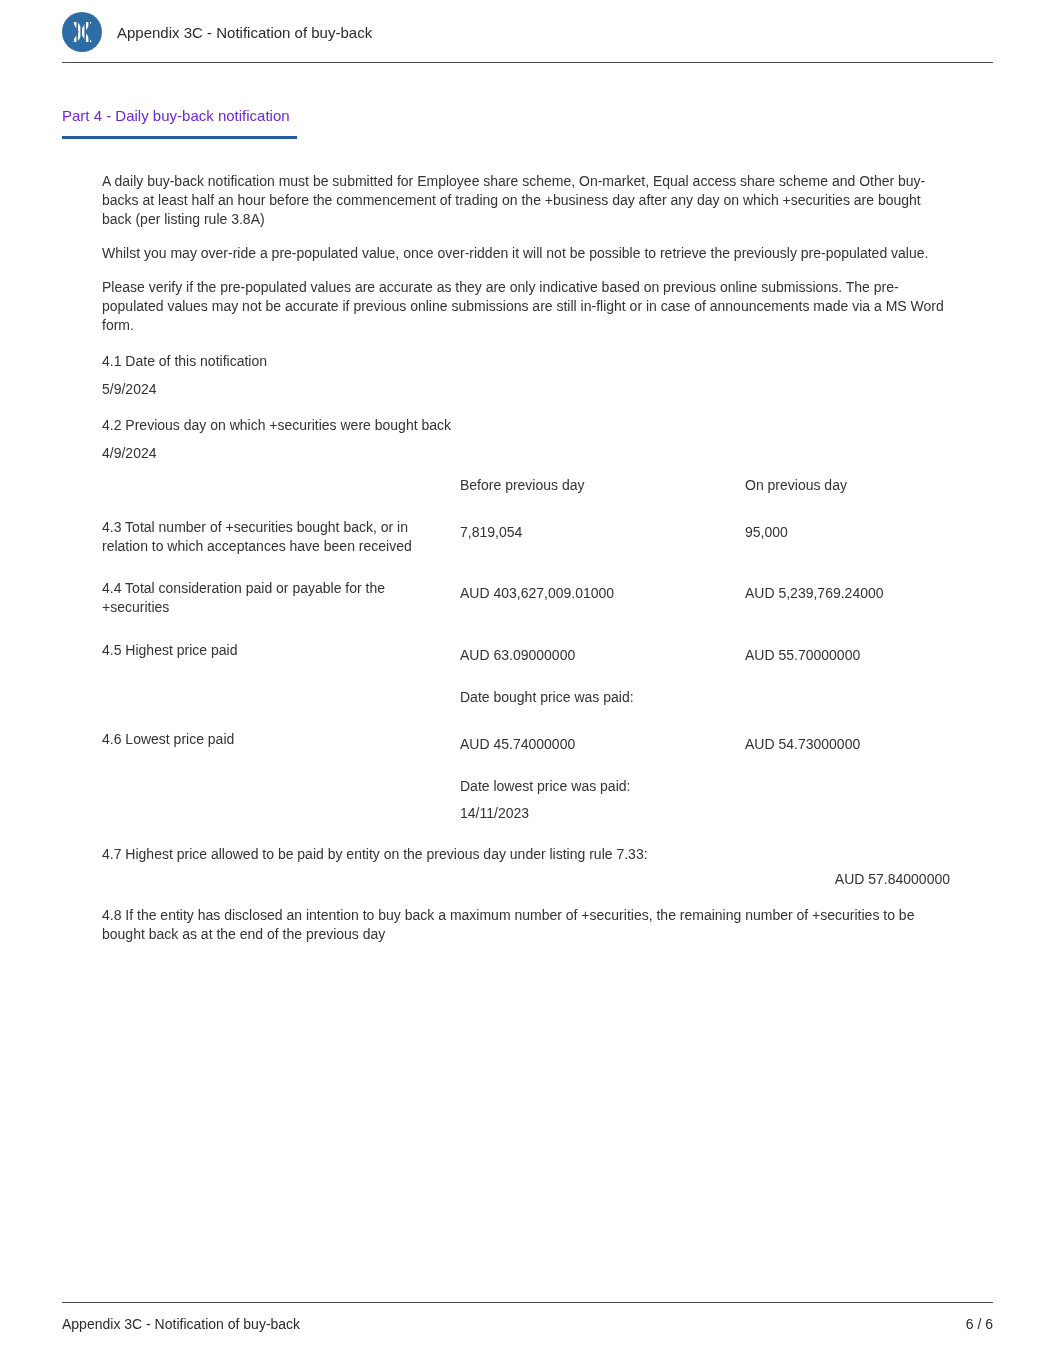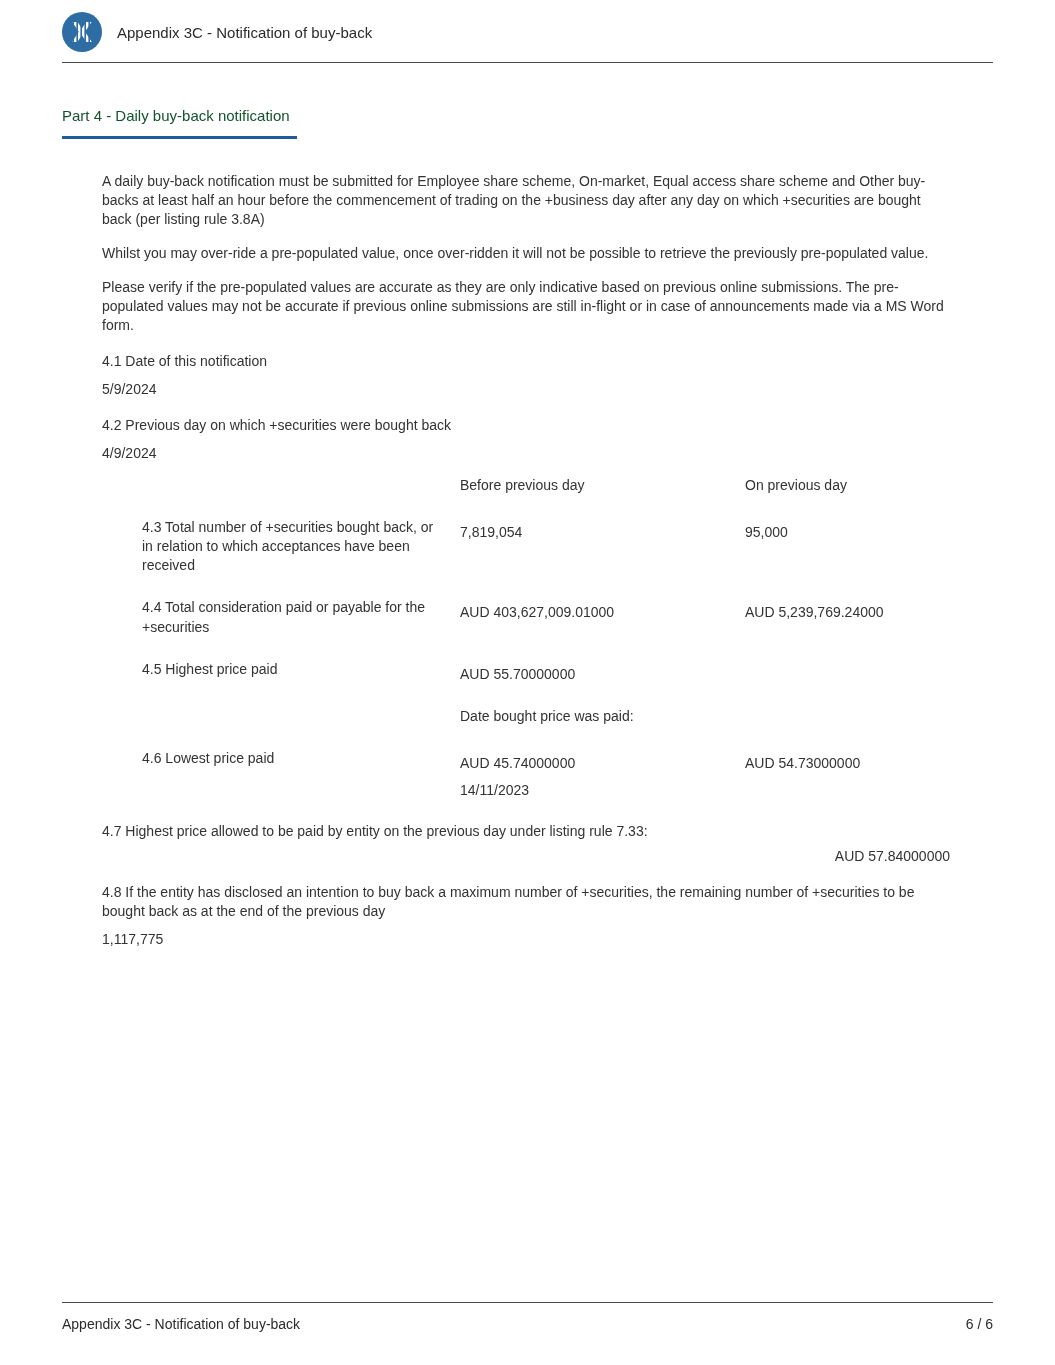--- a/index.html
+++ b/index.html
@@ -30,21 +30,21 @@
     font-weight: 400;
     color: #2b2b2b;
     margin: 0;
   }
 
   
   .part-heading {
     margin: 44px 62px 0 62px;
     font-size: 15px;
     font-weight: 400;
-    color: #14532d;
+    color: #6d28d9;
   }
   .part-underline {
     margin: 12px 0 0 62px;
     width: 235px;
     height: 3px;
     background: #1f5c99;
   }
 
   
   .content { margin: 0 105px 0 102px; line-height: 1.36; }
@@ -53,21 +53,21 @@
 
   .field-label { margin-top: 17px; }
   .field-value { margin-top: 9px; }
 
   
   .trow {
     display: grid;
     grid-template-columns: 358px 285px 1fr;
     align-items: start;
   }
-  .trow .cell-label { padding-right: 16px; margin-left: 40px; }
+  .trow .cell-label { padding-right: 16px; }
   .trow .cell-value { padding-top: 5px; }
   .thead { margin-top: 13px; }
   .thead .cell-value { padding-top: 0; }
   .trow.mt { margin-top: 23px; }
   .subrow { margin-top: 23px; }
   .subrow.tight { margin-top: 8px; }
 
   .wide-label { margin-top: 22px; }
   .wide-value { margin-top: 6px; text-align: right; }
 
@@ -134,44 +134,49 @@
     </div>
 
     <div class="trow mt">
       <div class="cell-label">4.4 Total consideration paid or payable for the +securities</div>
       <div class="cell-value">AUD 403,627,009.01000</div>
       <div class="cell-value">AUD 5,239,769.24000</div>
     </div>
 
     <div class="trow mt">
       <div class="cell-label">4.5 Highest price paid</div>
+      <div class="cell-value">AUD 63.09000000</div>
       <div class="cell-value">AUD 55.70000000</div>
     </div>
     <div class="trow subrow">
       <div class="cell-label"></div>
       <div>Date bought price was paid:</div>
       <div></div>
     </div>
 
     <div class="trow mt">
       <div class="cell-label">4.6 Lowest price paid</div>
       <div class="cell-value">AUD 45.74000000</div>
       <div class="cell-value">AUD 54.73000000</div>
     </div>
+    <div class="trow subrow">
+      <div class="cell-label"></div>
+      <div>Date lowest price was paid:</div>
+      <div></div>
+    </div>
     <div class="trow subrow tight">
       <div class="cell-label"></div>
       <div>14/11/2023</div>
       <div></div>
     </div>
 
     <div class="wide-label">4.7 Highest price allowed to be paid by entity on the previous day under listing rule 7.33:</div>
     <div class="wide-value">AUD 57.84000000</div>
 
     <div class="field-label">4.8 If the entity has disclosed an intention to buy back a maximum number of +securities, the remaining number of +securities to be bought back as at the end of the previous day</div>
-    <div class="field-value">1,117,775</div>
 
   </main>
 
   <footer class="doc-footer">
     <span>Appendix 3C - Notification of buy-back</span>
     <span>6 / 6</span>
   </footer>
 
 </div>
 

